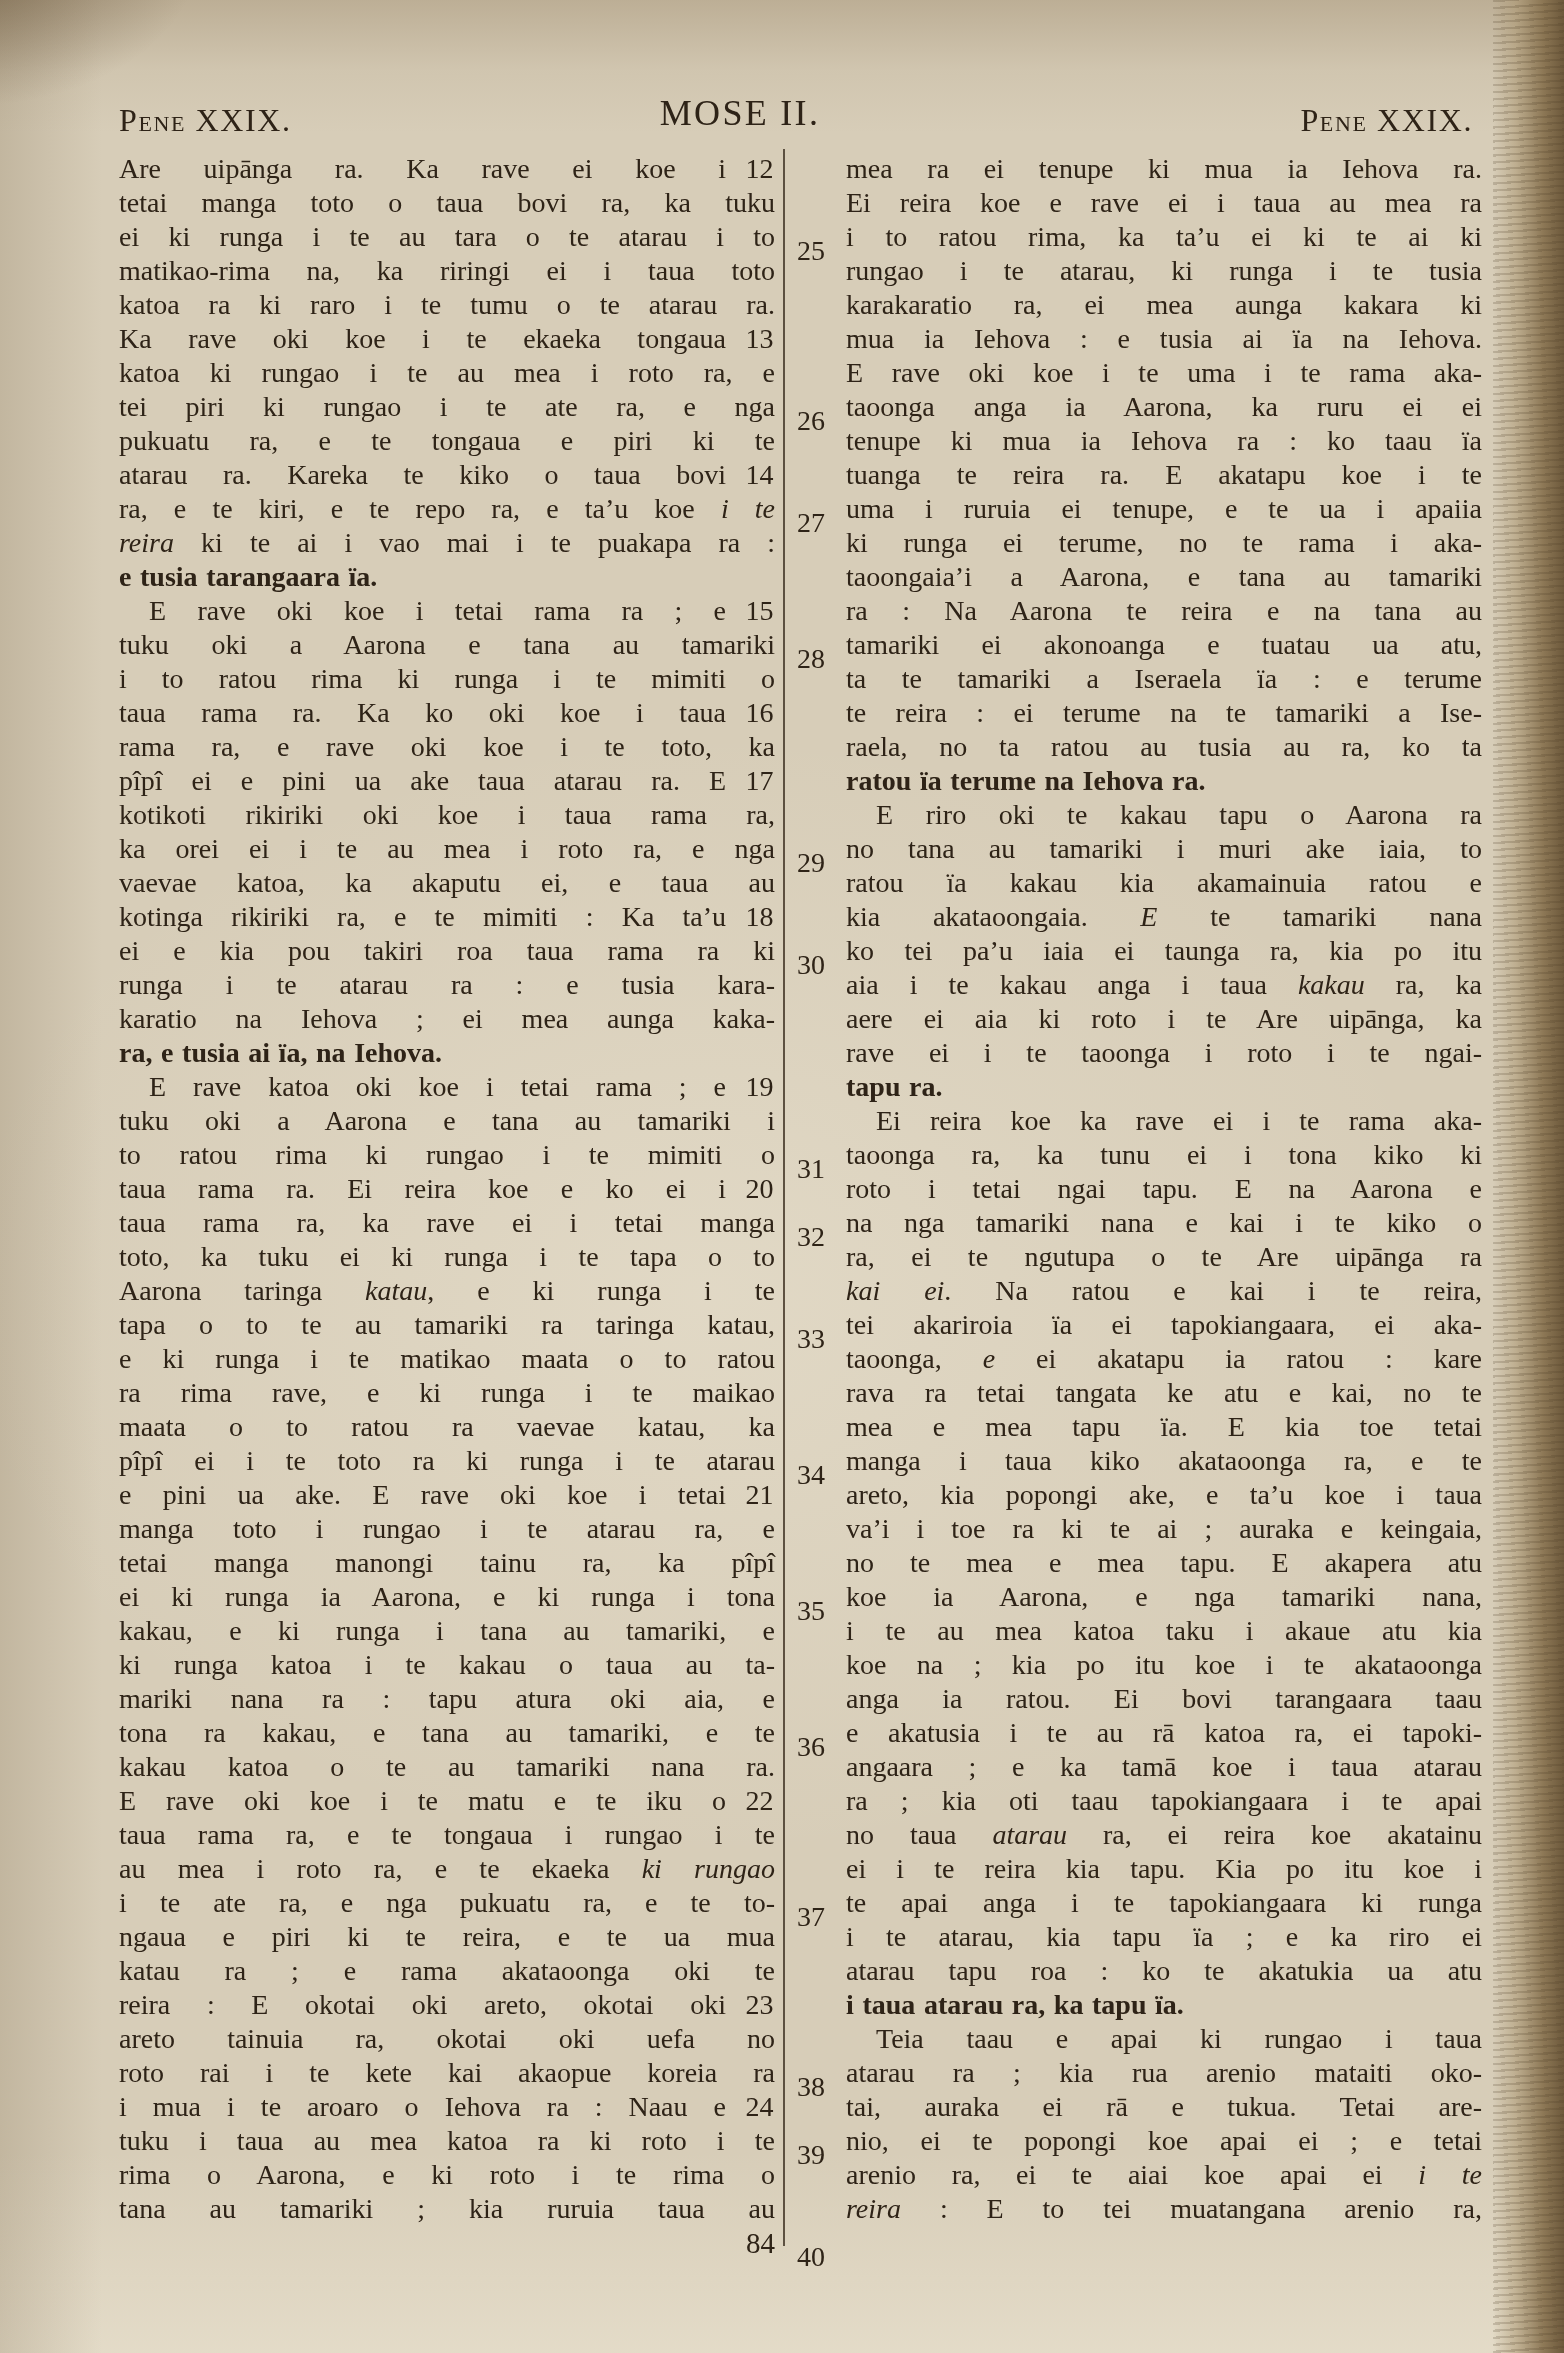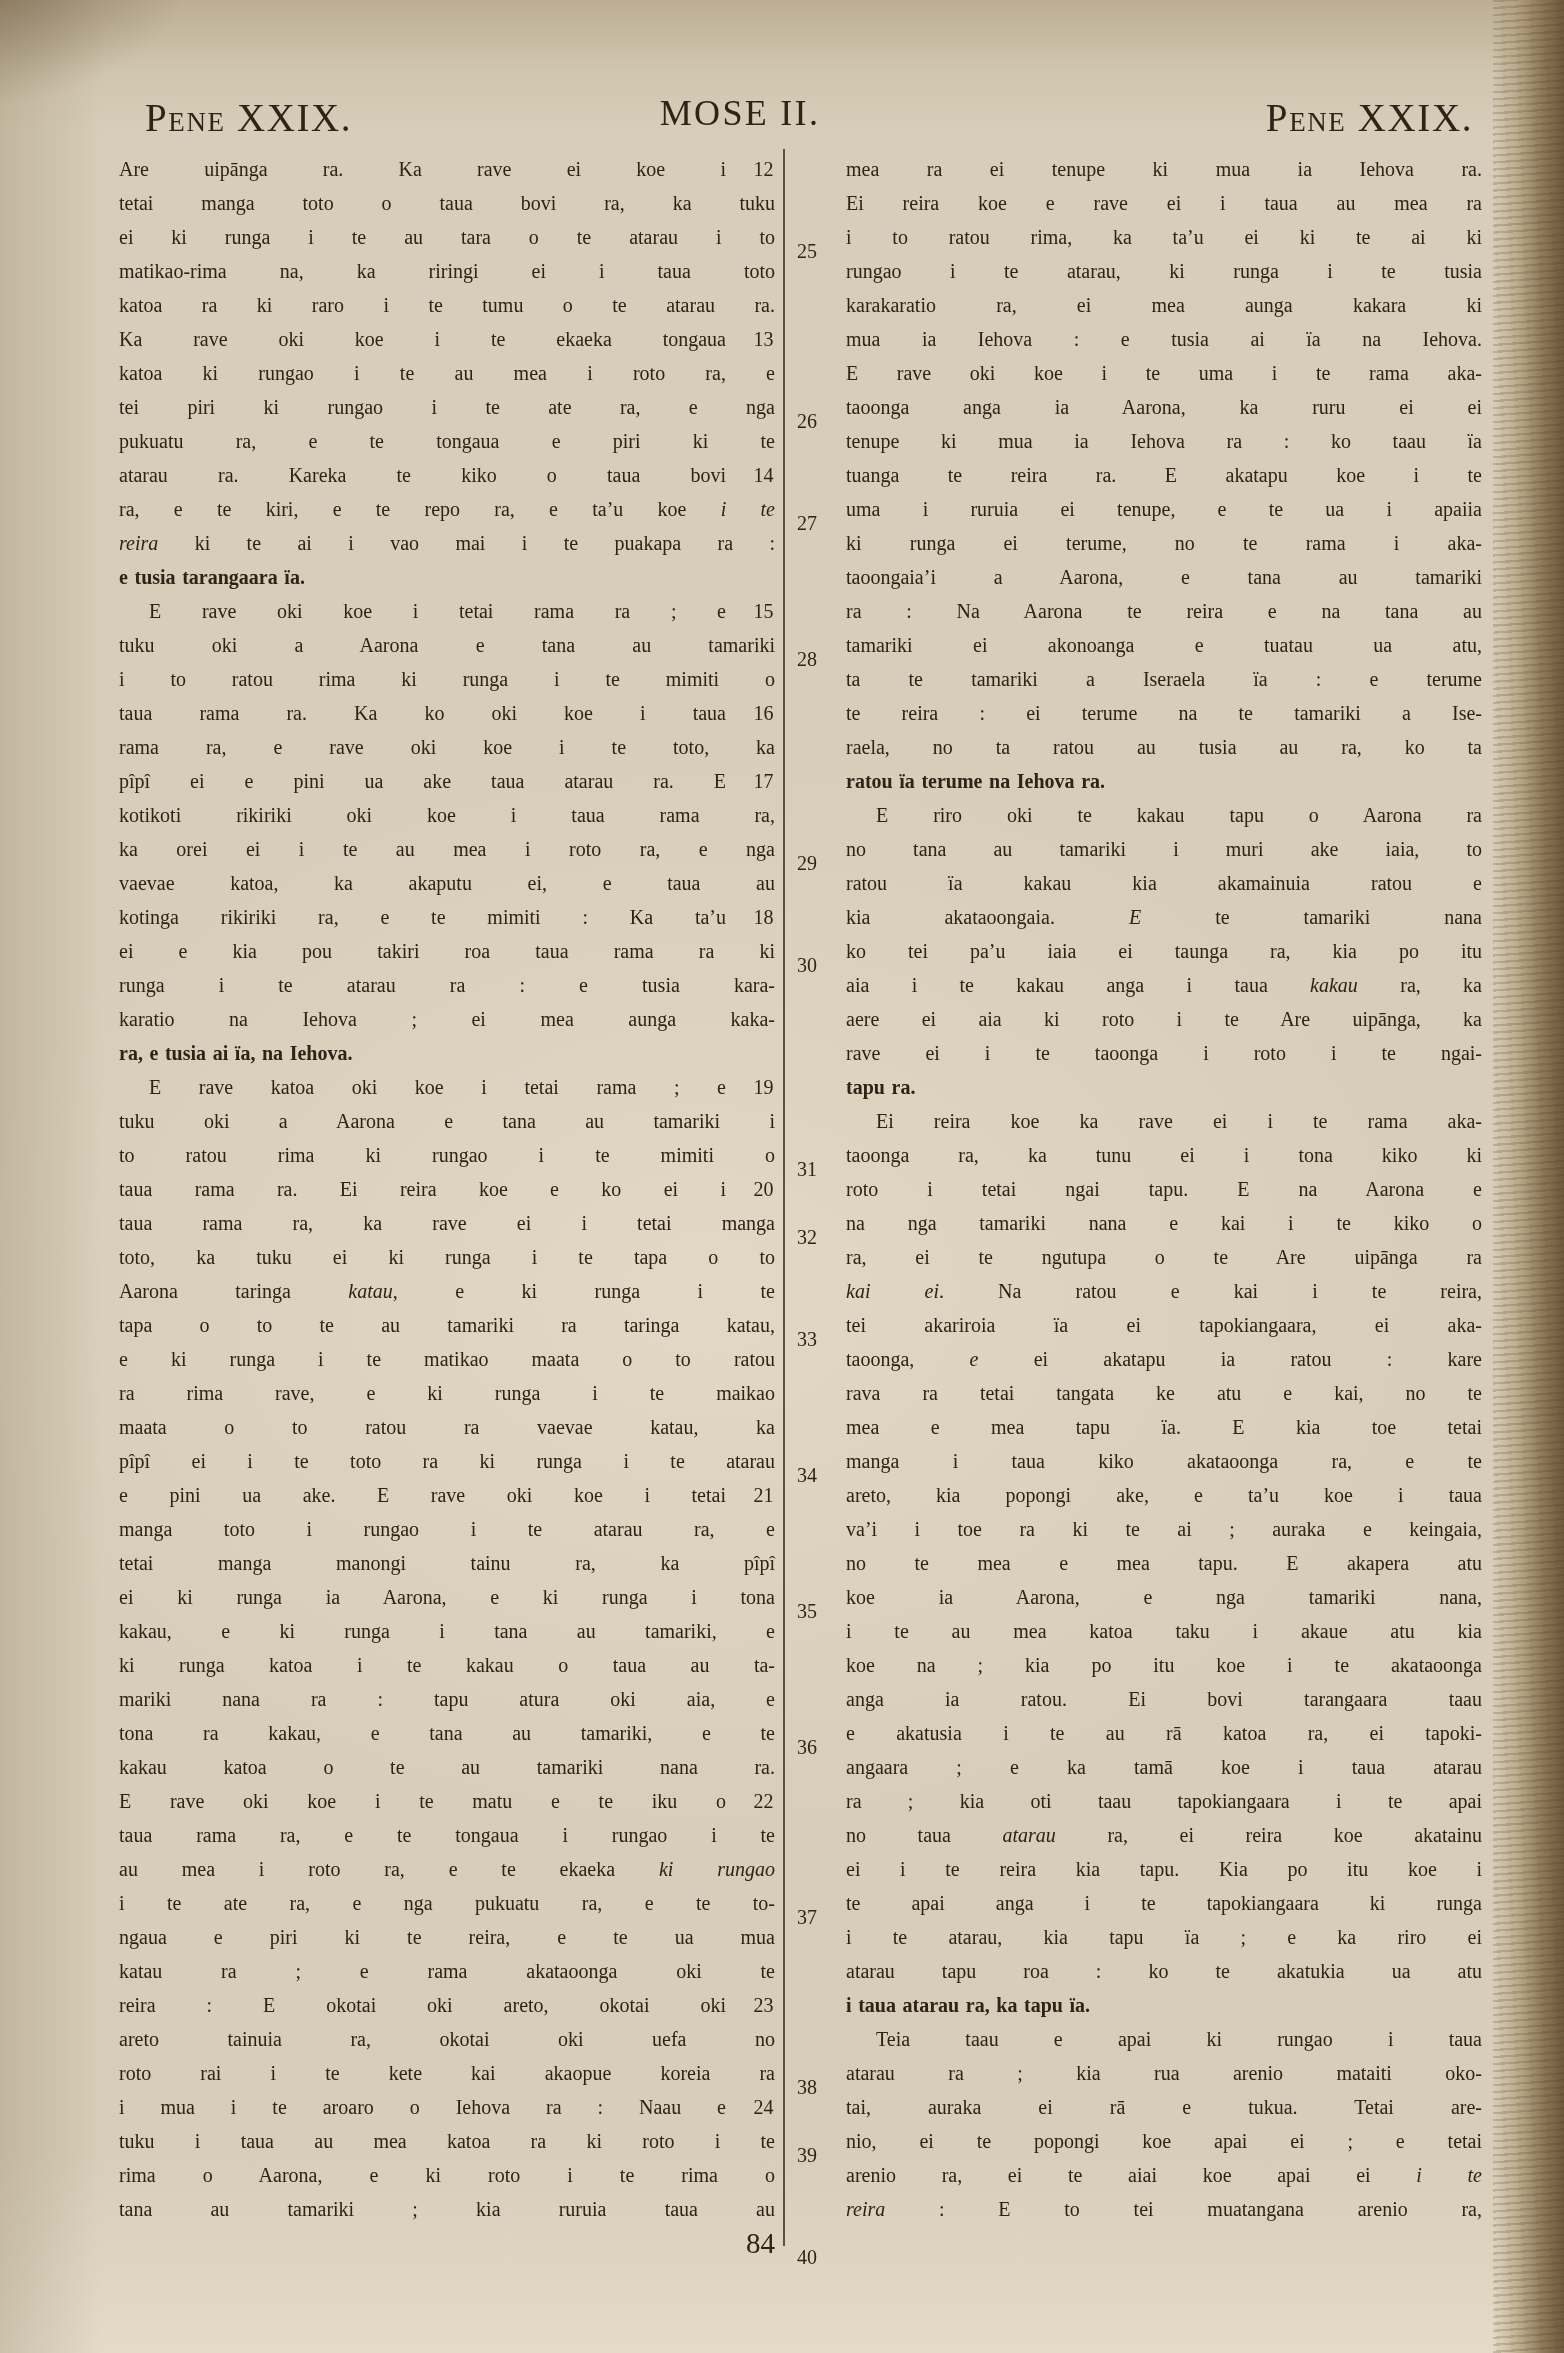--- a/index.html
+++ b/index.html
@@ -18,31 +18,31 @@
       #d7cdb8;
   }
   
   .page-edge{
     position:absolute;right:0;top:0;width:72px;height:2354px;
     background:
       repeating-linear-gradient(176deg, rgba(72,56,34,0.20) 0 2.3px, rgba(72,56,34,0) 2.3px 7px),
       linear-gradient(90deg, rgba(169,148,110,0) 0%, rgba(169,148,110,0.55) 32%, rgba(134,112,77,0.92) 70%, #6b573a 100%);
   }
   .header-label{
-    position:absolute;top:95px;
+    position:absolute;top:102px;
     font-variant-caps:small-caps;
-    font-size:39px;letter-spacing:1.6px;margin-left:26px;
+    font-size:32px;letter-spacing:1.6px;
   }
   .header-left{left:119px;}
   .header-right{right:92px;}
   .header-center{
     position:absolute;top:92px;left:0;right:85px;text-align:center;
     font-size:36px;letter-spacing:2.3px;
   }
-  .column{position:absolute;top:152px;font-size:20px;line-height:34px;word-spacing:1.6px;}
+  .column{position:absolute;top:152px;font-size:28px;line-height:34px;word-spacing:1.6px;}
   .col-left{left:119px;width:656px;}
   .col-right{left:797px;width:685px;}
   .line{position:relative;height:34px;}
   .ltext{display:block;text-align:justify;text-align-last:justify;}
   .line.short .ltext{text-align-last:left;font-weight:bold;}
   .line.indent .ltext{text-indent:30px;}
   .col-left .line.numbered .ltext{width:calc(100% - 49px);}
   .col-left .vnum{position:absolute;right:1.6px;top:0;margin-left:20px;}
   .col-right .line{padding-left:49px;}
   .col-right .vnum{position:absolute;left:0;top:0;margin-top:48px;}

